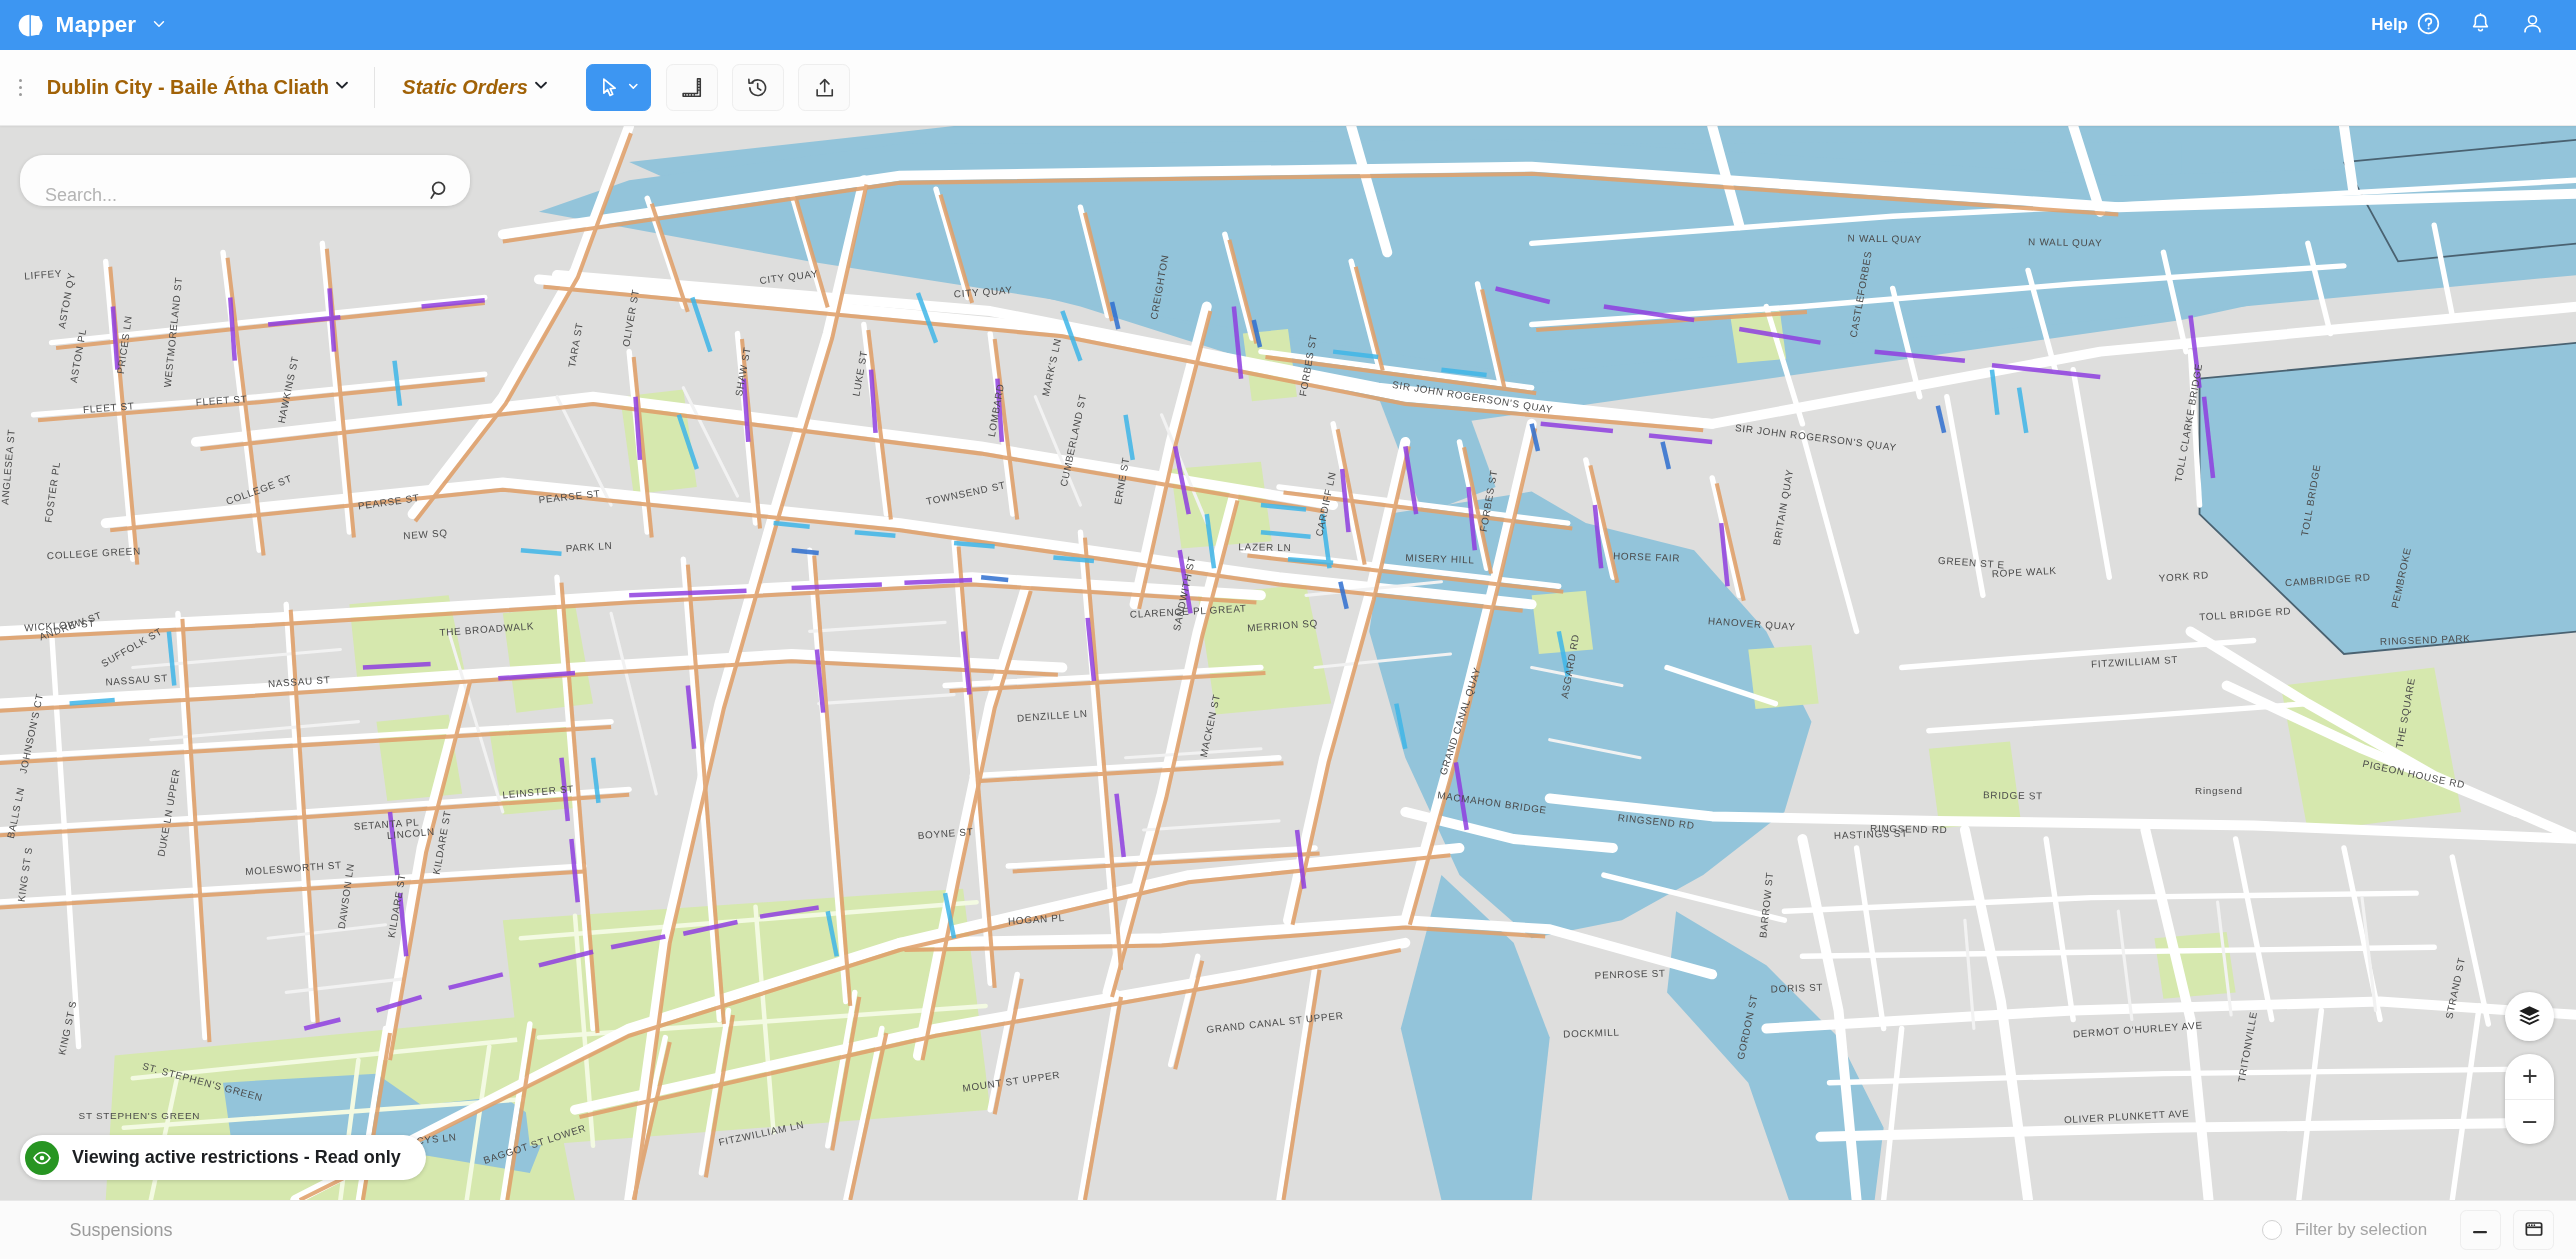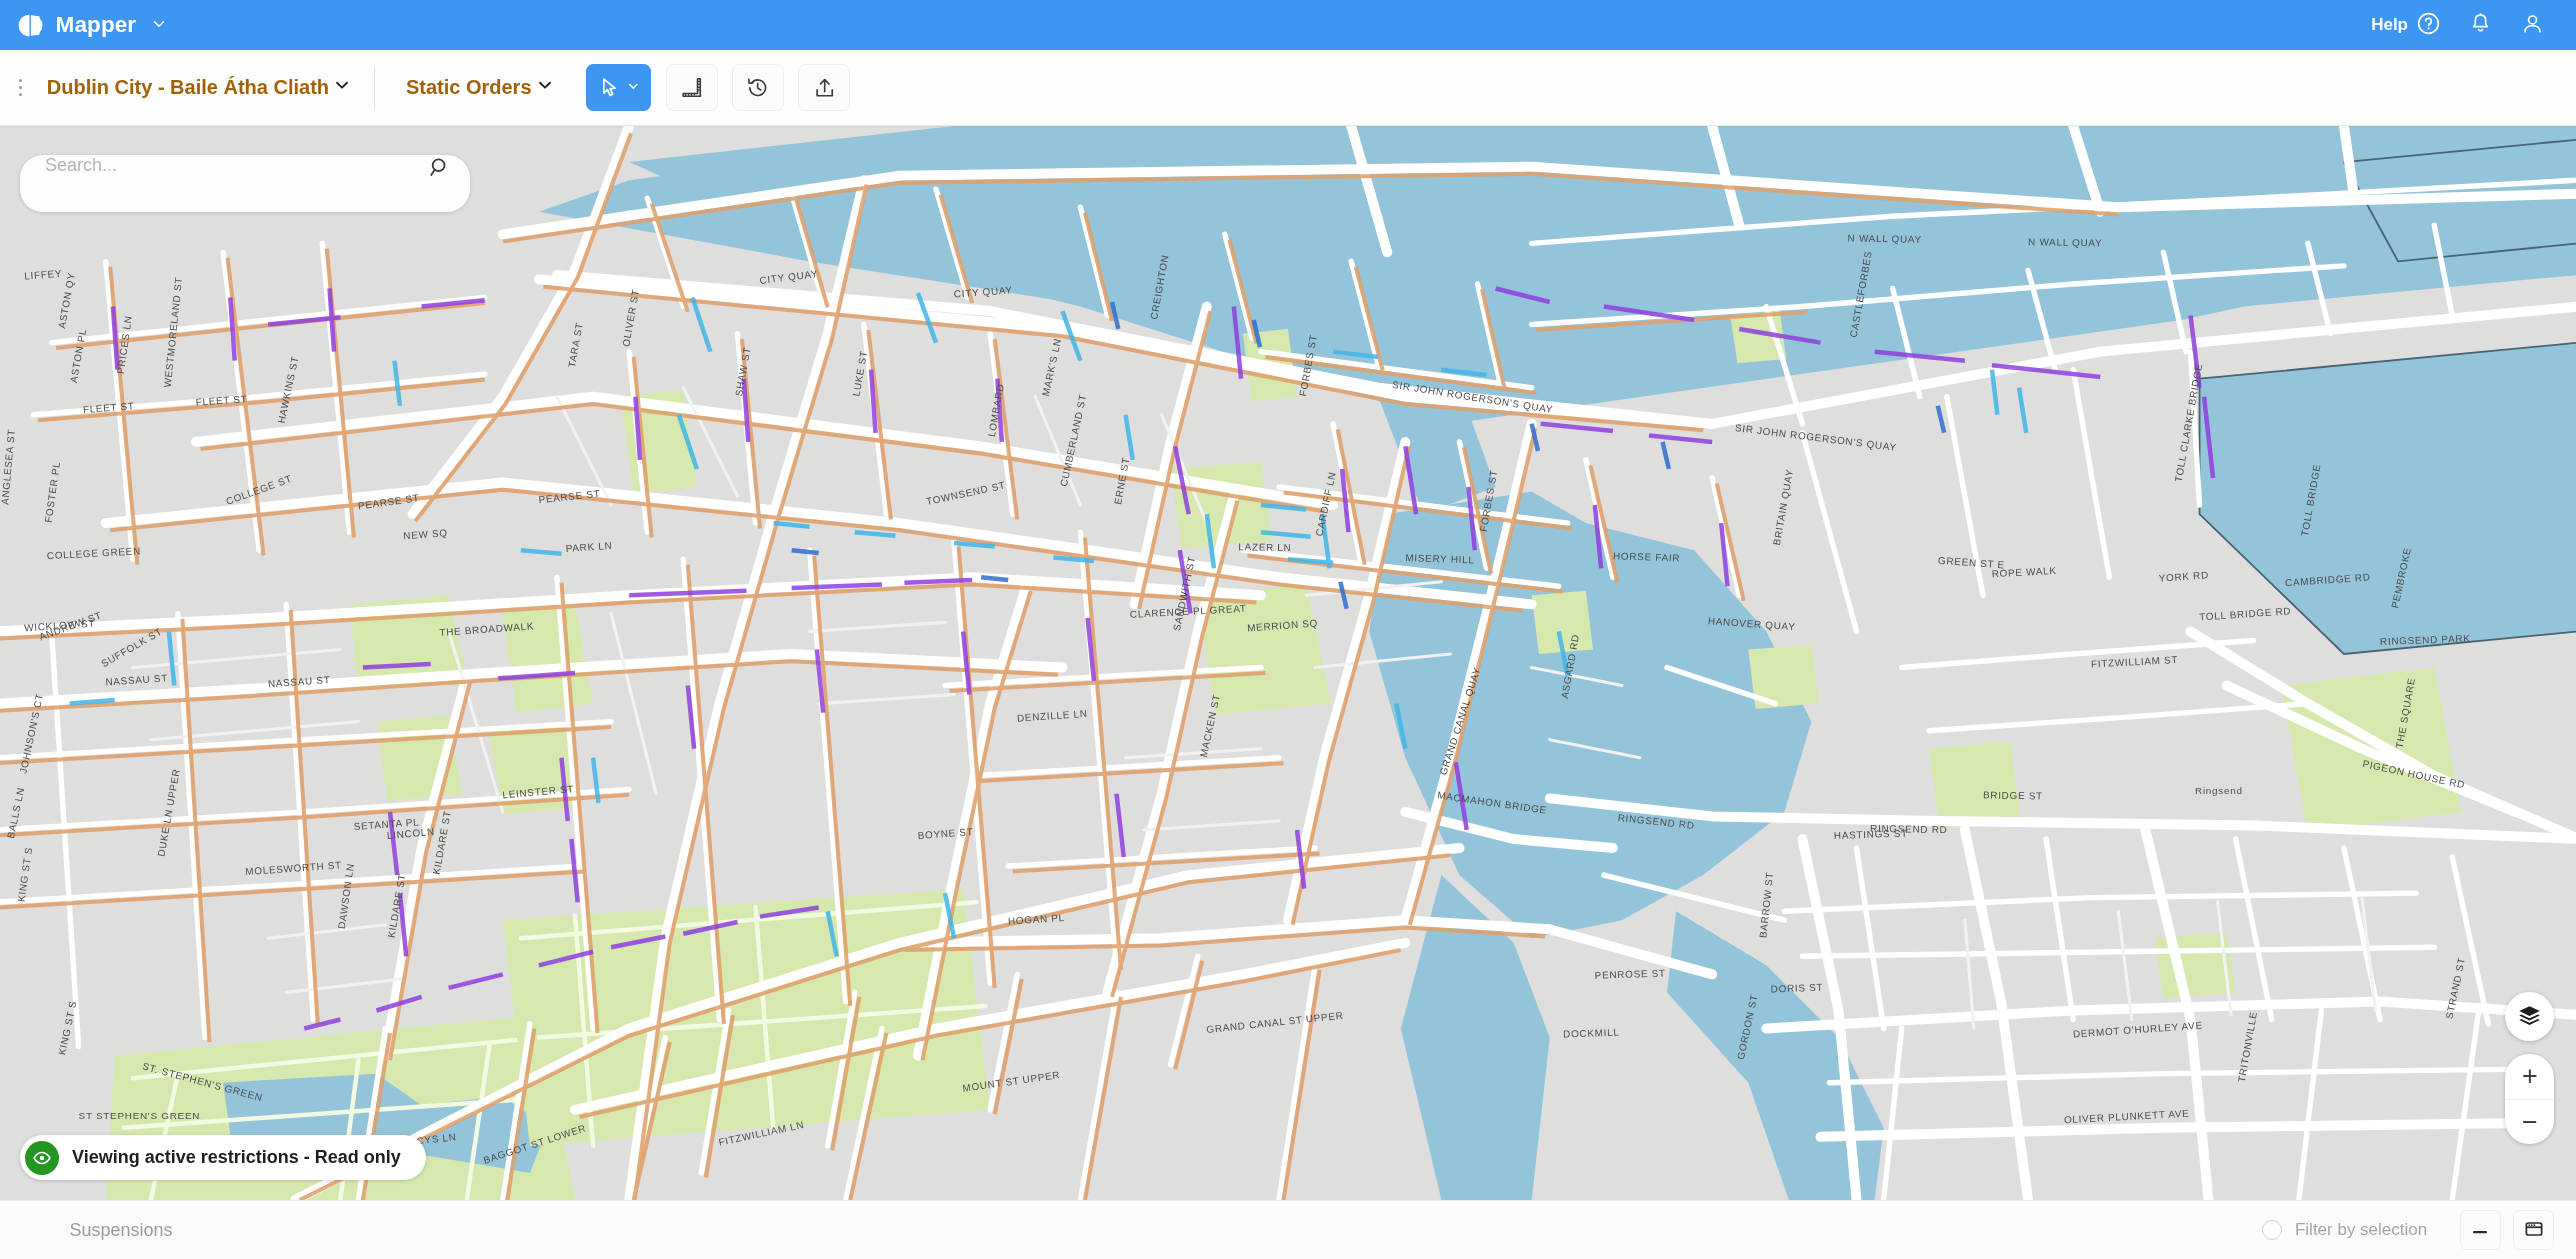--- a/index.html
+++ b/index.html
@@ -62,24 +62,24 @@
   }
   .tb-btn.active { background: #3d96f2; border-color: #3d96f2; width: 65px; }
   .tb-btn.active svg .stroke-c { stroke: #ffffff; }
 
   
   .mapwrap { position: relative; flex: 1 1 auto; overflow: hidden; background: #dedede; }
   #map-svg { position: absolute; inset: 0; width: 100%; height: 100%; display: block; }
 
   .search-box {
     position: absolute; left: 20px; top: 29px;
-    width: 450px; height: 57px;
+    width: 450px; height: 51px;
     background: rgba(255,255,255,.93);
     border-radius: 23.4px;
-    display: flex; align-items: flex-start;
+    display: flex; align-items: flex-end;
     padding: 0 18px 0 25px;
     box-shadow: 0 0.9px 4.5px rgba(0,0,0,.14);
     z-index: 12;
   }
   .search-input {
     flex: 1 1 auto; border: none; outline: none; background: transparent;
     font-size: 18px; color: #4a4a4a; font-family: "Liberation Sans", sans-serif;
   }
   .search-input::placeholder { color: #b4b4b4; }
   .search-icon { flex: 0 0 auto; margin-left: 9px; cursor: pointer; }
@@ -210,21 +210,21 @@
       <span>Dublin City - Baile Átha Cliath</span>
       <span>
         <svg width="18" height="18" viewBox="0 0 20 20">
             <path d="M4.5 7.5 L10 13 L15.5 7.5" fill="none" stroke="#20242b" stroke-width="2.1" stroke-linecap="round" stroke-linejoin="round"></path>
           </svg>
       </span>
     </div>
 
     <div class="tb-divider"></div>
 
-    <div class="tb-select" style="min-width:180px;justify-content:flex-end;">
+    <div class="tb-select" style="min-width:180px;justify-content:center;font-style:italic;">
       <span>Static Orders</span>
       <span>
         <svg width="18" height="18" viewBox="0 0 20 20">
             <path d="M4.5 7.5 L10 13 L15.5 7.5" fill="none" stroke="#20242b" stroke-width="2.1" stroke-linecap="round" stroke-linejoin="round"></path>
           </svg>
       </span>
     </div>
 
     <div class="tb-icons">
       <div class="tb-btn active">

